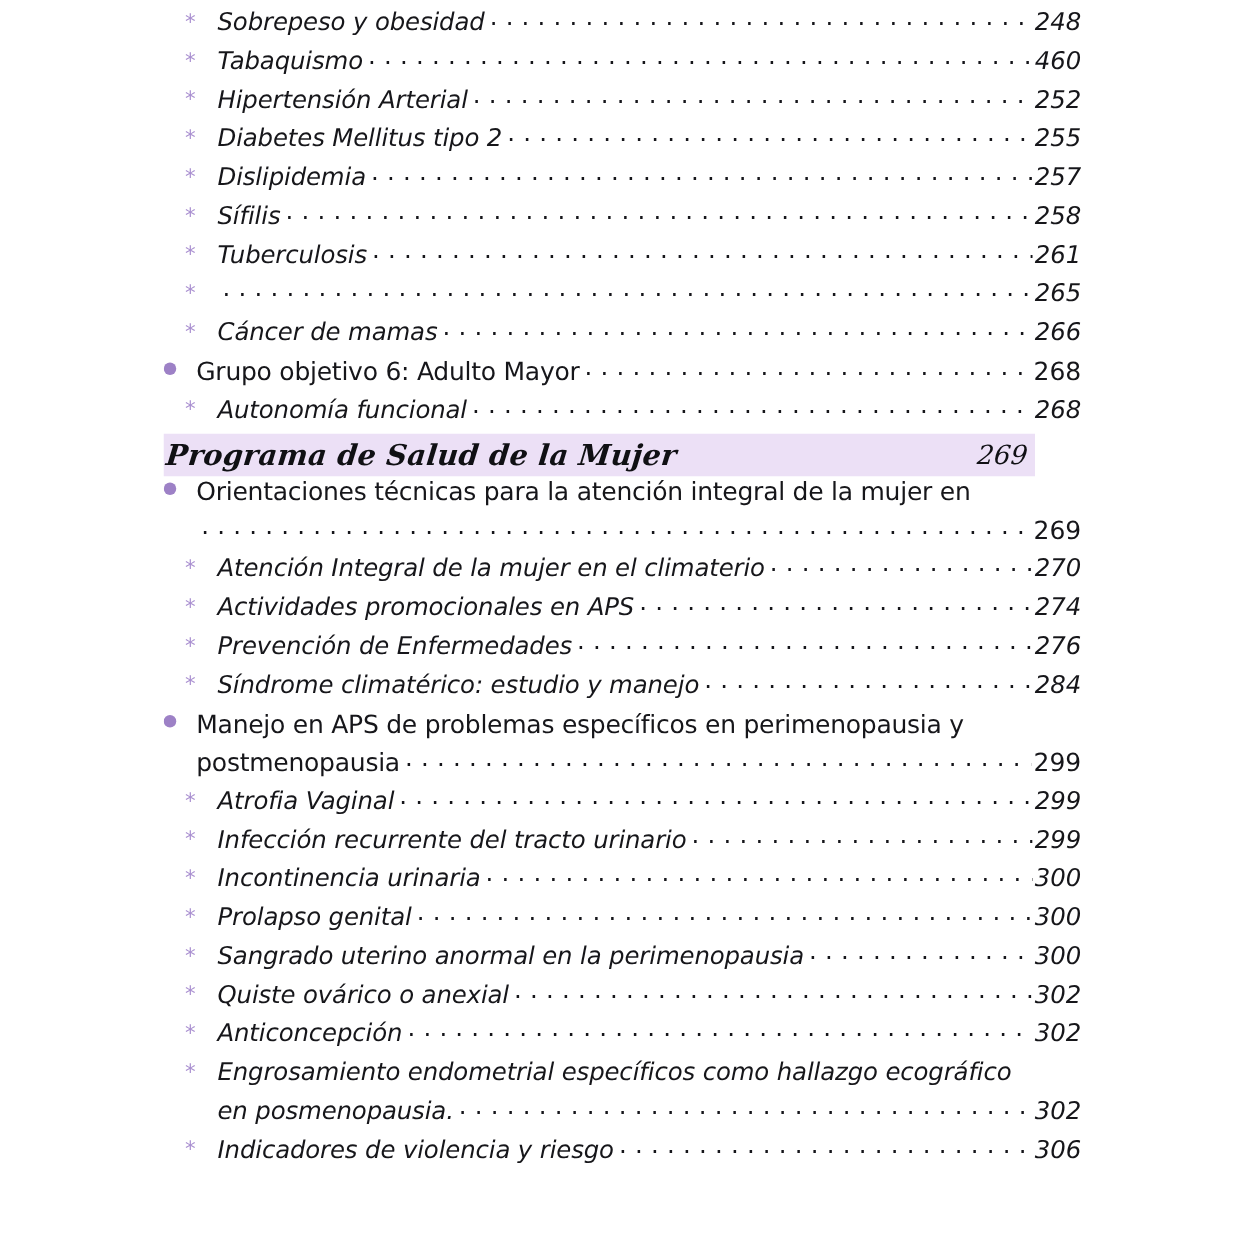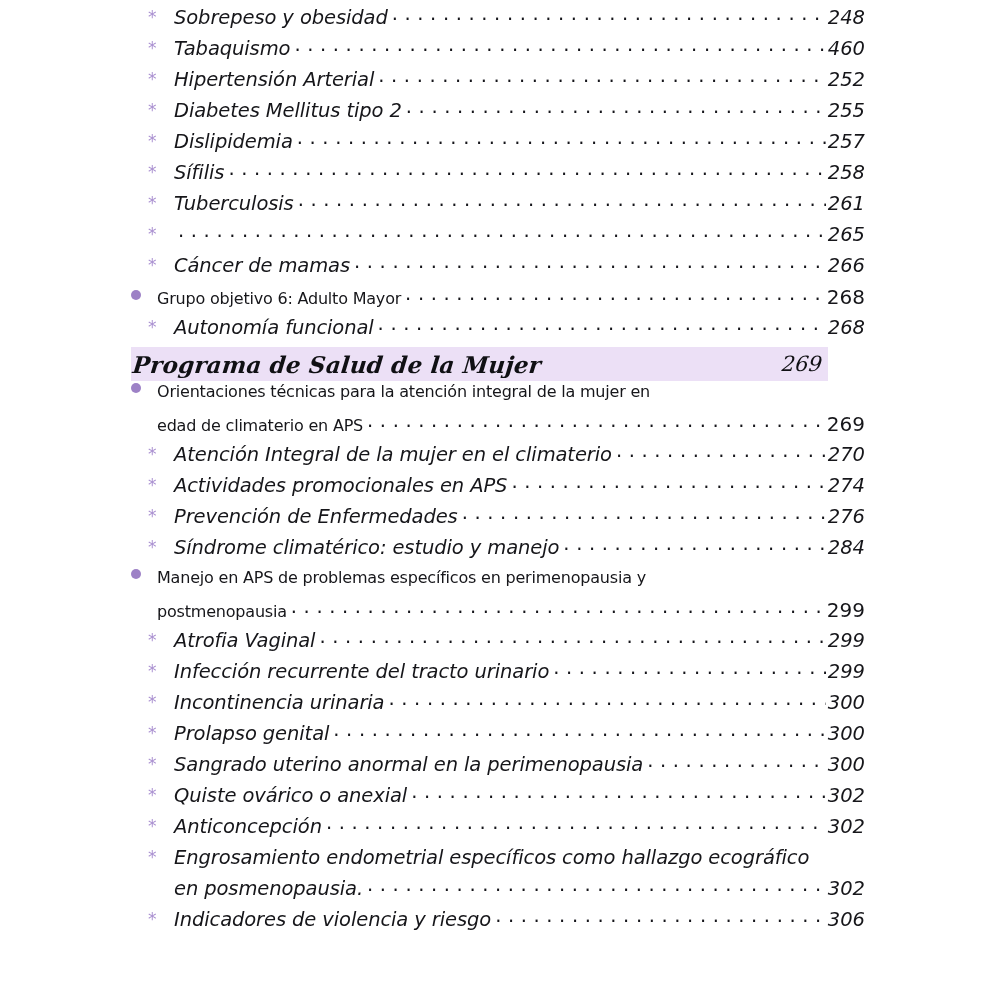--- a/index.html
+++ b/index.html
@@ -75,21 +75,21 @@
 
   
   .lbl {
     flex: 0 0 auto;
     color: #16161a;
     font-size: 19.5px;
     letter-spacing: -0.1px;
   }
   .lvl1 .lbl {
     font-style: normal;
-    font-size: 16px;
+    font-size: 20px;
     letter-spacing: -0.2px;
   }
   .lvl2 .lbl {
     font-style: italic;
     font-size: 19.5px;
   }
 
   
   .leader {
     flex: 1 1 auto;
@@ -261,21 +261,20 @@
   <div id="list-after">
       <div class="entry">
         <div class="line lvl1">
           <span class="bul bul-dot"><i></i></span>
           <span class="lbl">Orientaciones técnicas para la atención integral de la mujer en</span>
           <span class="leader none"></span>
           <span class="pg empty"></span>
         </div>
         <div class="line lvl1">
           <span class="bul bul-none"></span>
-          <span class="lbl">edad de climaterio en APS</span>
           <span class="leader"></span>
           <span class="pg">269</span>
         </div>
       </div>
       <div class="entry">
         <div class="line lvl2">
           <span class="bul bul-star">*</span>
           <span class="lbl">Atención Integral de la mujer en el climaterio</span>
           <span class="leader"></span>
           <span class="pg">270</span>

